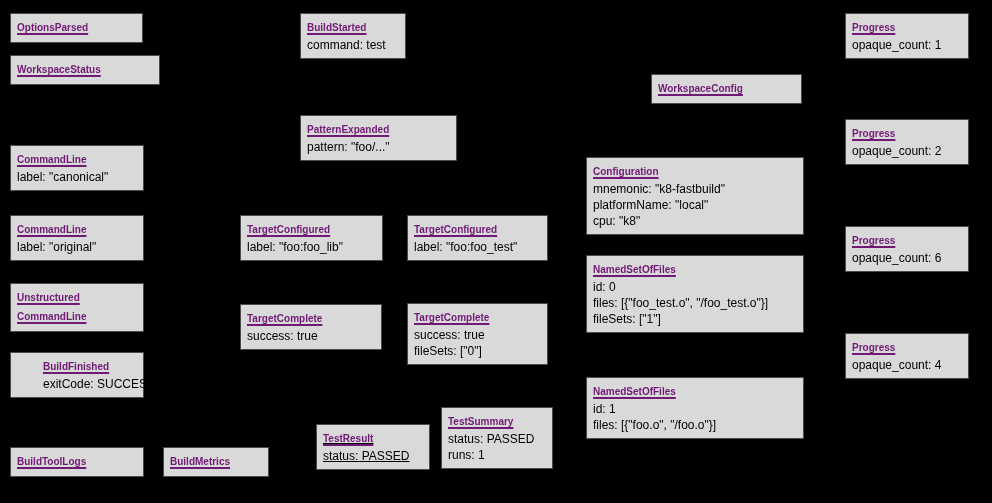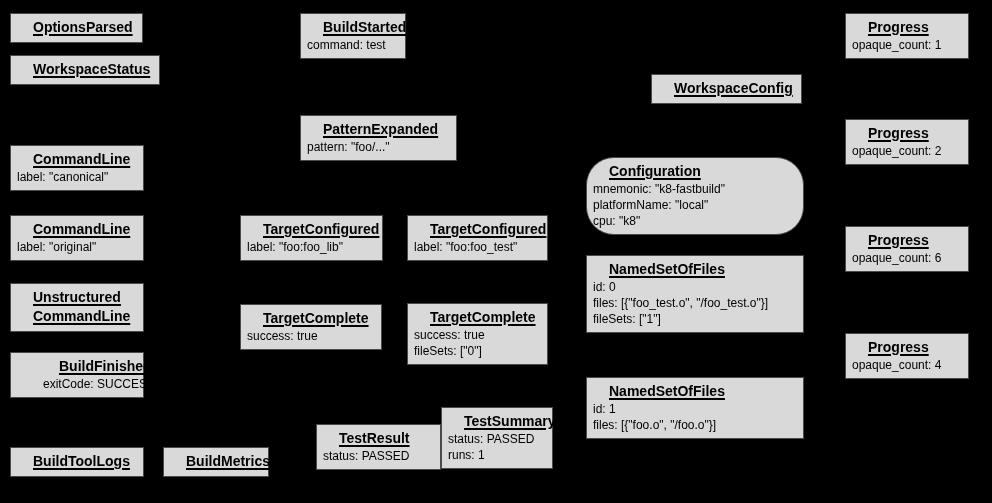--- a/index.html
+++ b/index.html
@@ -13,28 +13,27 @@
   }
   .node {
     position: absolute;
     box-sizing: border-box;
     background: #d9d9d9;
     border: 1.5px solid #4a4a4a;
     padding: 4px 6px 5px 6px;
     color: #000;
   }
   .node-title {
-    font-size: 14px;
+    font-size: 10px;
     font-weight: bold;
     line-height: 19px;
     text-decoration: underline;
     text-decoration-thickness: 2px;
     text-underline-offset: 2px;
-    color: #000000;
-    margin-left: 16px;
+    color: #701a75;
   }
   .node-detail {
     font-size: 12px;
     line-height: 16px;
     white-space: nowrap;
     color: #000;
   }
 </style>
 </head>
 <body>
@@ -101,36 +100,36 @@
     <div class="node-title">TargetComplete</div>
     <div class="node-detail">success: true</div>
   </div>
 
   <div class="node" style="left:407px; top:303px; width:141px;">
     <div class="node-title">TargetComplete</div>
     <div class="node-detail">success: true</div>
     <div class="node-detail">fileSets: ["0"]</div>
   </div>
 
-  <div class="node" style="left:316px; top:424px; width:125px;">
+  <div class="node" style="left:316px; top:424px; width:114px;text-decoration:underline;">
     <div class="node-title">TestResult</div>
     <div class="node-detail">status: PASSED</div>
   </div>
 
   <div class="node" style="left:441px; top:407px; width:112px;">
     <div class="node-title">TestSummary</div>
     <div class="node-detail">status: PASSED</div>
     <div class="node-detail">runs: 1</div>
   </div>
 
   <div class="node" style="left:651px; top:74px; width:151px;">
     <div class="node-title">WorkspaceConfig</div>
   </div>
 
-  <div class="node" style="left:586px; top:157px; width:218px;border-radius:28px;">
+  <div class="node" style="left:586px; top:157px; width:218px;">
     <div class="node-title">Configuration</div>
     <div class="node-detail">mnemonic: "k8-fastbuild"</div>
     <div class="node-detail">platformName: "local"</div>
     <div class="node-detail">cpu: "k8"</div>
   </div>
 
   <div class="node" style="left:586px; top:255px; width:218px;">
     <div class="node-title">NamedSetOfFiles</div>
     <div class="node-detail">id: 0</div>
     <div class="node-detail">files: [{"foo_test.o", "/foo_test.o"}]</div>

